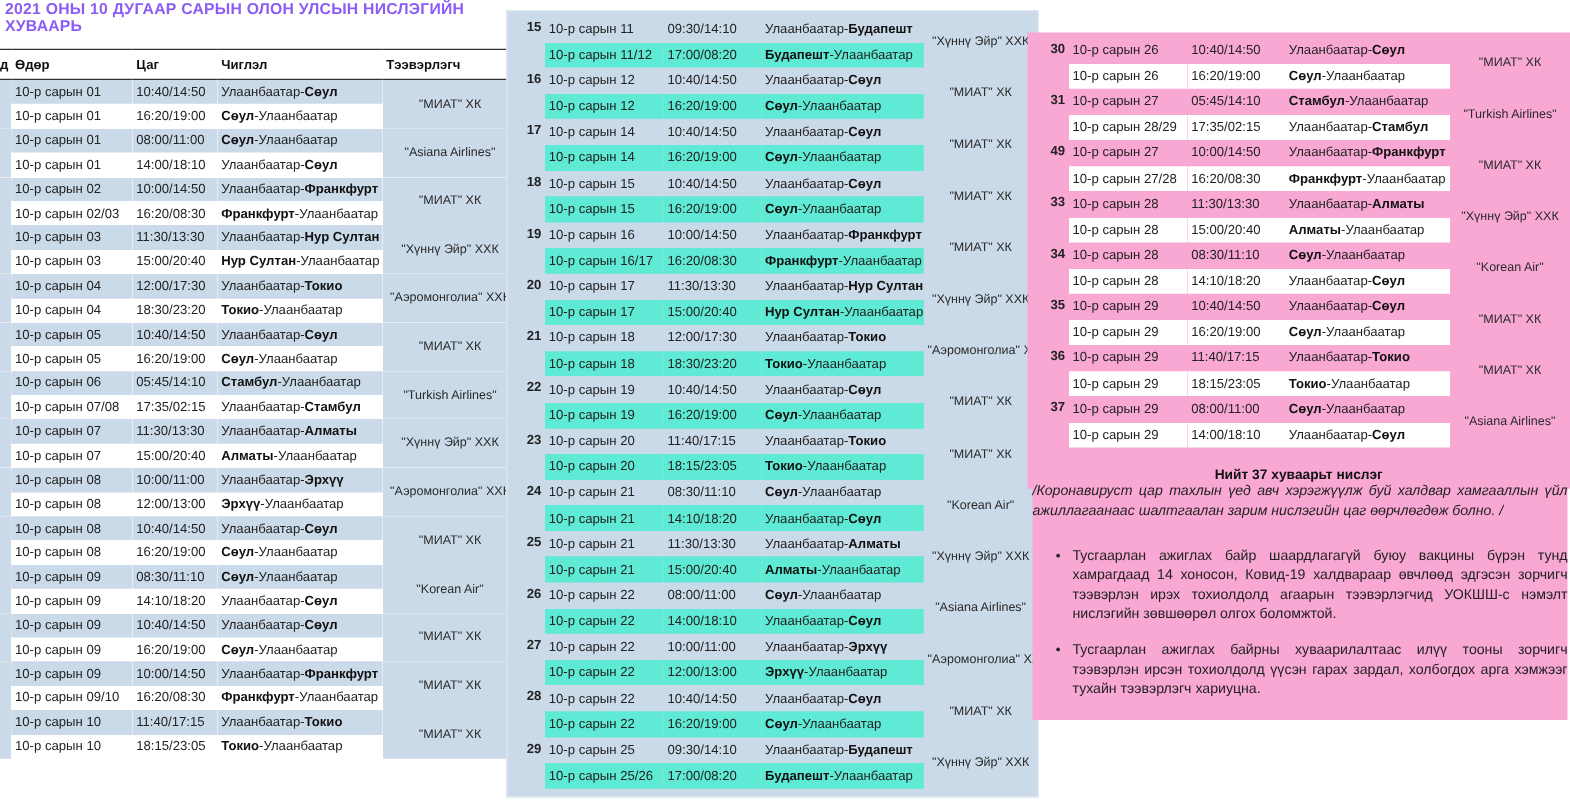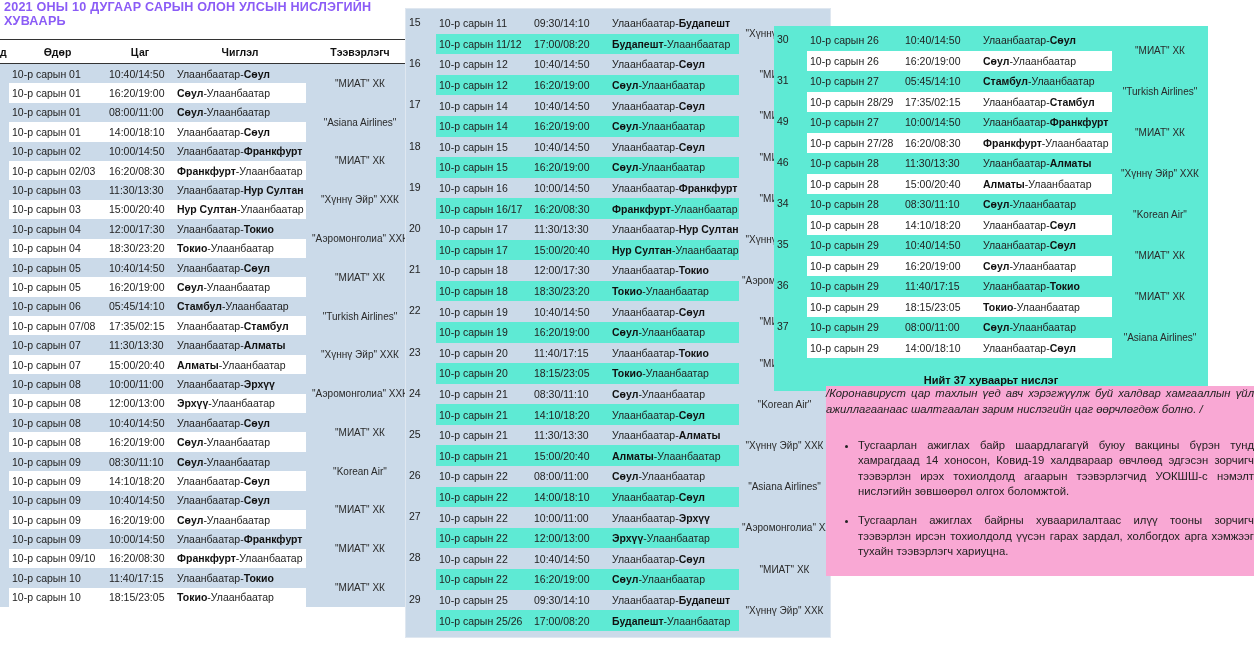--- a/index.html
+++ b/index.html
@@ -2,41 +2,41 @@
 <html><head>
 <meta charset="utf-8">
 <style>
   html,body{margin:0;padding:0}
   body{width:1256px;height:648px;background:#fff;position:relative;overflow:hidden;
        font-family:"Liberation Sans",sans-serif;color:#1a1a1a}
   .panel{position:absolute}
   table{border-collapse:collapse;table-layout:fixed}
   td,th{overflow:hidden;white-space:nowrap;padding:0 3px;font-size:10.5px}
   td{height:19.4px;color:#222}
-  td.num{font-weight:normal;vertical-align:top;padding-top:3px;text-align:left}
+  td.num{font-weight:bold;vertical-align:top;padding-top:3px;text-align:right}
   td.car{font-size:10px;color:#2a2a2a;text-align:center;vertical-align:middle}
   td.c3 b{color:#111}
 
   
   #pL{left:0;top:34;width:414px;background:#fff}
   #pL .title{font-weight:bold;font-size:12.6px;text-align:left;margin:0 4px 11px 4px;letter-spacing:.2px;color:#8b5cf6}
   #pL table{width:414px}
-  #pL th{font-weight:bold;height:23px;border-top:1px solid #333;border-bottom:1px solid #333;text-align:center;color:#111}
+  #pL th{font-weight:bold;height:23px;border-top:1px solid #333;border-bottom:1px solid #333;text-align:left;color:#111}
   #pL th.hnum{text-align:left;padding-left:0}
   #pL tr.r1 td{background:#cbdae9}
   #pL td.sp,#pL td.spn{background:linear-gradient(to bottom,#cbdae9 50%,#ffffff 50%)}
 
   
   #pM{left:405px;top:8px;width:424px;background:#cbdae9;padding:4px 0 6px 0;border:1px solid #dfe7f0}
   #pM table{width:424px}
   #pM td{height:20.6px}
   #pM tr.r2 td.c1,#pM tr.r2 td.c2,#pM tr.r2 td.c3{background:#5eead4}
 
   
-  #pR{left:774px;top:26px;width:434px;background:#5eead4;padding:4px 0 2px 0}
+  #pR{left:822px;top:26px;width:434px;background:#f9a8d4;padding:4px 0 2px 0}
   #pR table{width:434px}
   #pR td{height:20.5px}
   #pR tr.r2 td.c1,#pR tr.r2 td.c2,#pR tr.r2 td.c3{background:#fff}
   #pR .total{font-weight:bold;font-size:11px;text-align:center;padding:16px 0 3px 0;color:#111}
 
   
   #notes{left:826px;top:386px;width:428px;background:#f9a8d4}
   #notes .disc{font-style:italic;font-size:11.3px;line-height:1.4;text-align:justify;color:#222;margin:0}
   #notes ul{margin:20px 0 16px 16px;padding:0 0 0 16px}
   #notes li{font-size:11.3px;line-height:1.38;text-align:justify;margin-bottom:13px;color:#222}
@@ -470,21 +470,21 @@
           <td class="c2">10:00/14:50</td>
           <td class="c3">Улаанбаатар-<b>Франкфурт</b></td>
           <td class="sp car" rowspan="2">"МИАТ" ХК</td>
         </tr>
         <tr class="r2">
           <td class="c1">10-р сарын 27/28</td>
           <td class="c2">16:20/08:30</td>
           <td class="c3"><b>Франкфурт</b>-Улаанбаатар</td>
         </tr>
         <tr class="r1">
-          <td class="spn num" rowspan="2">46</td>
+          <td class="spn num" rowspan="2">33</td>
           <td class="c1">10-р сарын 28</td>
           <td class="c2">11:30/13:30</td>
           <td class="c3">Улаанбаатар-<b>Алматы</b></td>
           <td class="sp car" rowspan="2">"Хүннү Эйр" ХХК</td>
         </tr>
         <tr class="r2">
           <td class="c1">10-р сарын 28</td>
           <td class="c2">15:00/20:40</td>
           <td class="c3"><b>Алматы</b>-Улаанбаатар</td>
         </tr>

